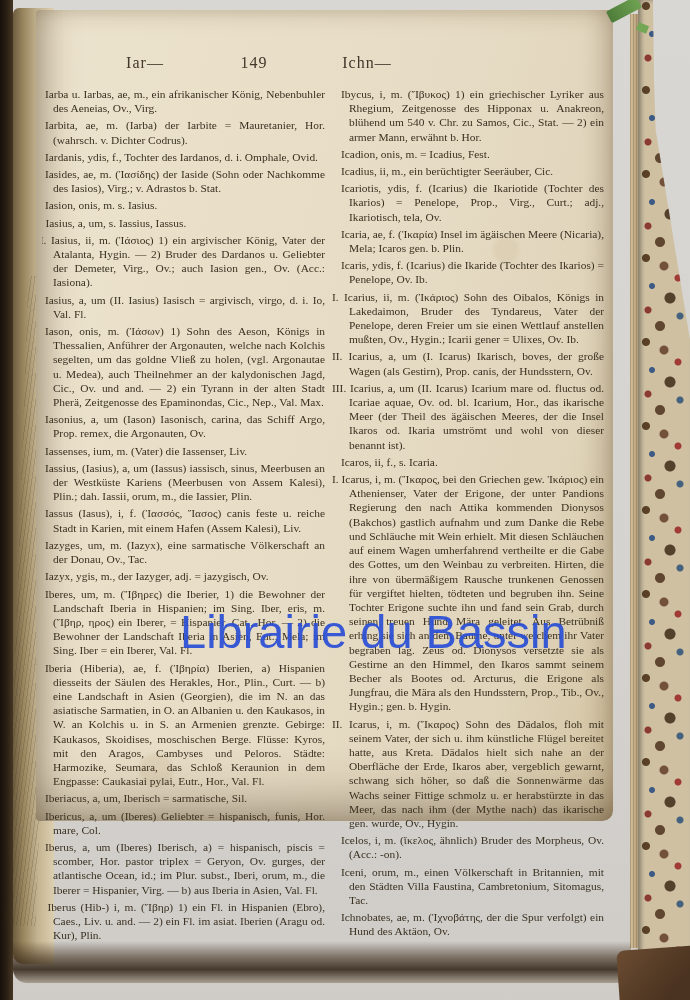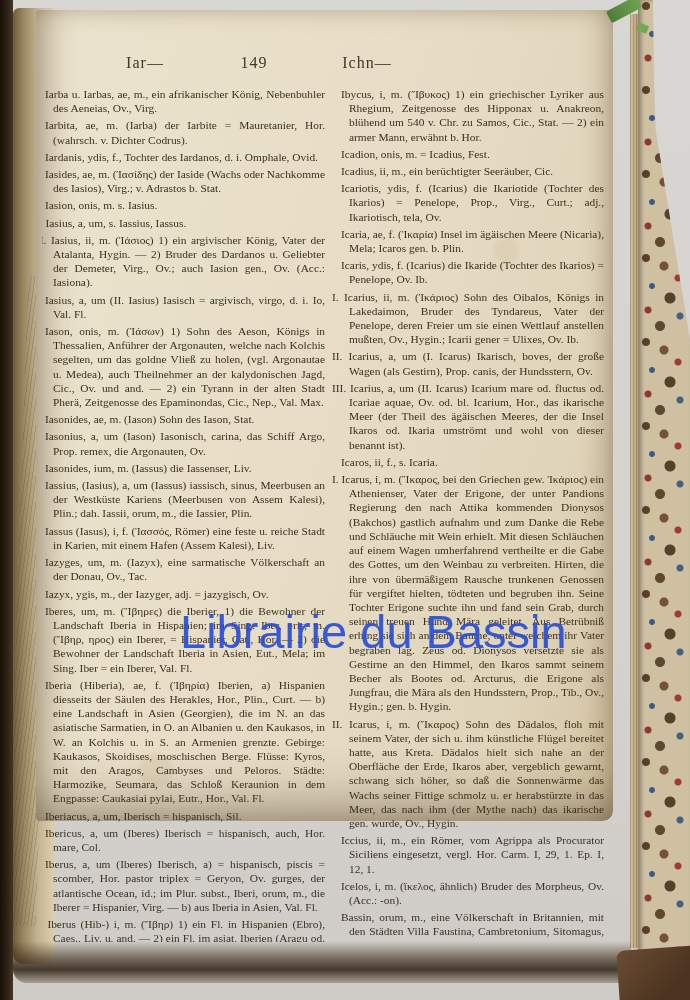--- a/index.html
+++ b/index.html
@@ -100,57 +100,55 @@
     <div class="page-header">
       <span class="h-left">Iar—</span>
       <span class="h-num">149</span>
       <span class="h-right">Ichn—</span>
     </div>
     <div class="columns">
       <div class="col col-left" id="col-left">
           <p class="entry">Iarba u. Iarbas, ae, m., ein afrikanischer König, Nebenbuhler des Aeneias, Ov., Virg.</p>
           <p class="entry">Iarbita, ae, m. (Iarba) der Iarbite = Mauretanier, Hor. (wahrsch. v. Dichter Codrus).</p>
           <p class="entry">Iardanis, ydis, f., Tochter des Iardanos, d. i. Omphale, Ovid.</p>
-          <p class="entry">Iasides, ae, m. (Ἰασίδης) der Iaside (Wachs oder Nachkomme des Iasios), Virg.; v. Adrastos b. Stat.</p>
+          <p class="entry">Iasides, ae, m. (Ἰασίδης) der Iaside (Sohn oder Nachkomme des Iasios), Virg.; v. Adrastos b. Stat.</p>
           <p class="entry">Iasion, onis, m. s. Iasius.</p>
           <p class="entry numbered">I. Iasius, a, um, s. Iassius, Iassus.</p>
           <p class="entry numbered">II. Iasius, ii, m. (Ἰάσιος) 1) ein argivischer König, Vater der Atalanta, Hygin. — 2) Bruder des Dardanos u. Geliebter der Demeter, Virg., Ov.; auch Iasion gen., Ov. (Acc.: Iasiona).</p>
           <p class="entry">Iasius, a, um (II. Iasius) Iasisch = argivisch, virgo, d. i. Io, Val. Fl.</p>
           <p class="entry">Iason, onis, m. (Ἰάσων) 1) Sohn des Aeson, Königs in Thessalien, Anführer der Argonauten, welche nach Kolchis segelten, um das goldne Vließ zu holen, (vgl. Argonautae u. Medea), auch Theilnehmer an der kalydonischen Jagd, Cic., Ov. und and. — 2) ein Tyrann in der alten Stadt Pherä, Zeitgenosse des Epaminondas, Cic., Nep., Val. Max.</p>
-          <p class="entry">Iasonides, ae, m. (Iason) Sohn des Iason, Stat.</p>
           <p class="entry">Iasonius, a, um (Iason) Iasonisch, carina, das Schiff Argo, Prop. remex, die Argonauten, Ov.</p>
-          <p class="entry">Iasonides, ium, m. (Iassus) die Iassenser, Liv.</p>
+          <p class="entry">Iassenses, ium, m. (Vater) die Iassenser, Liv.</p>
           <p class="entry">Iassius, (Iasius), a, um (Iassus) iassisch, sinus, Meerbusen an der Westküste Kariens (Meerbusen von Assem Kalesi), Plin.; dah. Iassii, orum, m., die Iassier, Plin.</p>
-          <p class="entry">Iassus (Iasus), i, f. (Ἰασσός, Römer) eine feste u. reiche Stadt in Karien, mit einem Hafen (Assem Kalesi), Liv.</p>
+          <p class="entry">Iassus (Iasus), i, f. (Ἰασσός, Ἴασος) canis feste u. reiche Stadt in Karien, mit einem Hafen (Assem Kalesi), Liv.</p>
           <p class="entry">Iazyges, um, m. (Iazyx), eine sarmatische Völkerschaft an der Donau, Ov., Tac.</p>
           <p class="entry">Iazyx, ygis, m., der Iazyger, adj. = jazygisch, Ov.</p>
           <p class="entry">Iberes, um, m. (Ἴβηρες) die Iberier, 1) die Bewohner der Landschaft Iberia in Hispanien; im Sing. Iber, eris, m. (Ἴβηρ, ηρος) ein Iberer, = Hispanier, Cat., Hor. — 2) die Bewohner der Landschaft Iberia in Asien, Eut., Mela; im Sing. Iber = ein Iberer, Val. Fl.</p>
           <p class="entry">Iberia (Hiberia), ae, f. (Ἰβηρία) Iberien, a) Hispanien diesseits der Säulen des Herakles, Hor., Plin., Curt. — b) eine Landschaft in Asien (Georgien), die im N. an das asiatische Sarmatien, in O. an Albanien u. den Kaukasos, in W. an Kolchis u. in S. an Armenien grenzte. Gebirge: Kaukasos, Skoidises, moschischen Berge. Flüsse: Kyros, mit den Aragos, Cambyses und Peloros. Städte: Harmozike, Seumara, das Schloß Keraunion in dem Engpasse: Caukasiai pylai, Eutr., Hor., Val. Fl.</p>
-          <p class="entry">Iberiacus, a, um, Iberisch = hispanisch, Sil.</p>
-          <p class="entry">Ibericus, a, um (Iberes) Iberisch = hispanisch, auch, Hor. mare, Col.</p>
+          <p class="entry">Iberiacus, a, um, Iberisch = sarmatische, Sil.</p>
+          <p class="entry">Ibericus, a, um (Iberes) Geliebter = hispanisch, funis, Hor. mare, Col.</p>
           <p class="entry">Iberus, a, um (Iberes) Iberisch, a) = hispanisch, piscis = scomber, Hor. pastor triplex = Geryon, Ov. gurges, der atlantische Ocean, id.; im Plur. subst., Iberi, orum, m., die Iberer = Hispanier, Virg. — b) aus Iberia in Asien, Val. Fl.</p>
           <p class="entry numbered">I. Iberus (Hib-) i, m. (Ἴβηρ) 1) ein Fl. in Hispanien (Ebro), Caes., Liv. u. and. — 2) ein Fl. im asiat. Iberien (Aragu od. Kur), Plin.</p>
           <p class="entry numbered">II. Iberus (Hib-), a, um, s. Iberes.</p>
         </div>
       <div class="col col-right" id="col-right">
           <p class="entry">Ibycus, i, m. (Ἴβυκος) 1) ein griechischer Lyriker aus Rhegium, Zeitgenosse des Hipponax u. Anakreon, blühend um 540 v. Chr. zu Samos, Cic., Stat. — 2) ein armer Mann, erwähnt b. Hor.</p>
           <p class="entry">Icadion, onis, m. = Icadius, Fest.</p>
           <p class="entry">Icadius, ii, m., ein berüchtigter Seeräuber, Cic.</p>
           <p class="entry">Icariotis, ydis, f. (Icarius) die Ikariotide (Tochter des Ikarios) = Penelope, Prop., Virg., Curt.; adj., Ikariotisch, tela, Ov.</p>
           <p class="entry">Icaria, ae, f. (Ἰκαρία) Insel im ägäischen Meere (Nicaria), Mela; Icaros gen. b. Plin.</p>
           <p class="entry">Icaris, ydis, f. (Icarius) die Ikaride (Tochter des Ikarios) = Penelope, Ov. Ib.</p>
           <p class="entry numbered">I. Icarius, ii, m. (Ἰκάριος) Sohn des Oibalos, Königs in Lakedaimon, Bruder des Tyndareus, Vater der Penelope, deren Freier um sie einen Wettlauf anstellen mußten, Ov., Hygin.; Icarii gener = Ulixes, Ov. Ib.</p>
           <p class="entry numbered">II. Icarius, a, um (I. Icarus) Ikarisch, boves, der große Wagen (als Gestirn), Prop. canis, der Hundsstern, Ov.</p>
           <p class="entry numbered">III. Icarius, a, um (II. Icarus) Icarium mare od. fluctus od. Icariae aquae, Ov. od. bl. Icarium, Hor., das ikarische Meer (der Theil des ägäischen Meeres, der die Insel Ikaros od. Ikaria umströmt und wohl von dieser benannt ist).</p>
           <p class="entry">Icaros, ii, f., s. Icaria.</p>
           <p class="entry numbered">I. Icarus, i, m. (Ἴκαρος, bei den Griechen gew. Ἰκάριος) ein Athenienser, Vater der Erigone, der unter Pandions Regierung den nach Attika kommenden Dionysos (Bakchos) gastlich aufnahm und zum Danke die Rebe und Schläuche mit Wein erhielt. Mit diesen Schläuchen auf einem Wagen umherfahrend vertheilte er die Gabe des Gottes, um den Weinbau zu verbreiten. Hirten, die ihre von übermäßigem Rausche trunkenen Genossen für vergiftet hielten, tödteten und begruben ihn. Seine Tochter Erigone suchte ihn und fand sein Grab, durch seinen treuen Hund Mära geleitet. Aus Betrübniß erhing sie sich an dem Baume, unter welchem ihr Vater begraben lag. Zeus od. Dionysos versetzte sie als Gestirne an den Himmel, den Ikaros sammt seinem Becher als Bootes od. Arcturus, die Erigone als Jungfrau, die Mära als den Hundsstern, Prop., Tib., Ov., Hygin.; gen. b. Hygin.</p>
           <p class="entry numbered">II. Icarus, i, m. (Ἴκαρος) Sohn des Dädalos, floh mit seinem Vater, der sich u. ihm künstliche Flügel bereitet hatte, aus Kreta. Dädalos hielt sich nahe an der Oberfläche der Erde, Ikaros aber, vergeblich gewarnt, schwang sich höher, so daß die Sonnenwärme das Wachs seiner Fittige schmolz u. er herabstürzte in das Meer, das nach ihm (der Mythe nach) das ikarische gen. wurde, Ov., Hygin.</p>
-          <p class="entry">Iccius, ii, m., ein Römer, vom Agrippa als Procurator Siciliens eingesetzt, vergl. Hor. Carm. I, 29, 1. Ep. I, 12, 1.</p>
           <p class="entry">Icelos, i, m. (ἴκελος, ähnlich) Bruder des Morpheus, Ov. (Acc.: -on).</p>
-          <p class="entry">Bassin, orum, m., eine Völkerschaft in Britannien, mit den Städten Villa Faustina, Cambretonium, Sitomagus, Tac.</p>
+          <p class="entry">Iceni, orum, m., einen Völkerschaft in Britannien, mit den Städten Villa Faustina, Cambretonium, Sitomagus, Tac.</p>
           <p class="entry">Ichnobates, ae, m. (Ἰχνοβάτης, der die Spur verfolgt) ein Hund des Aktäon, Ov.</p>
           <p class="entry">Ichnusa, ae, f. (Ἰχνοῦσα) der ältere griechische Name der Insel Sardinien, wegen der Aehnlichkeit mit einer menschlichen Fußsohle, Plin., Sil.</p>
         </div>
     </div>
   </div>
 
   <div class="fore-edge"></div>
   <div class="marble"></div>
   <div class="ribbon"></div>
   <div class="ribbon2"></div>

